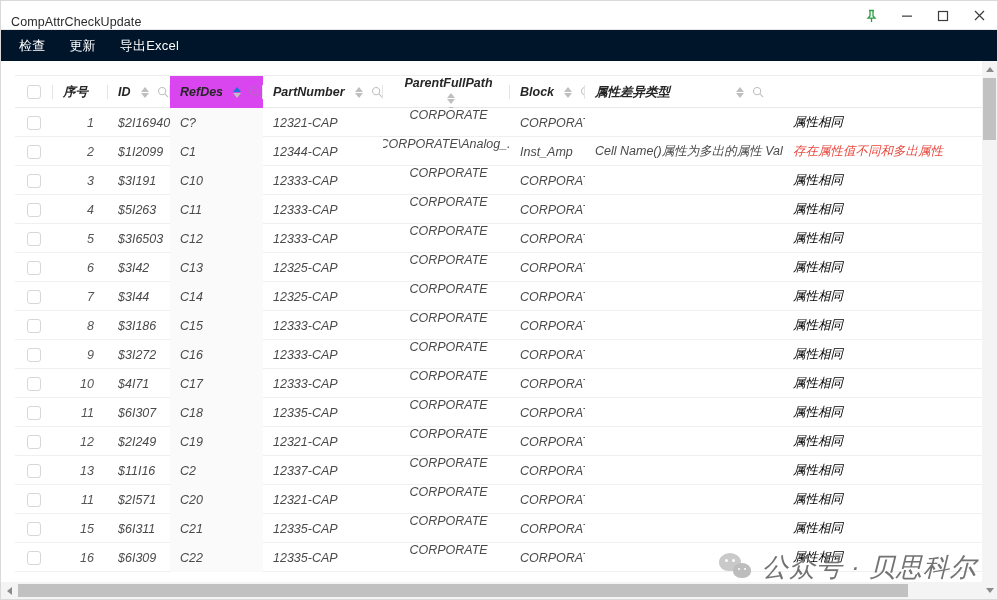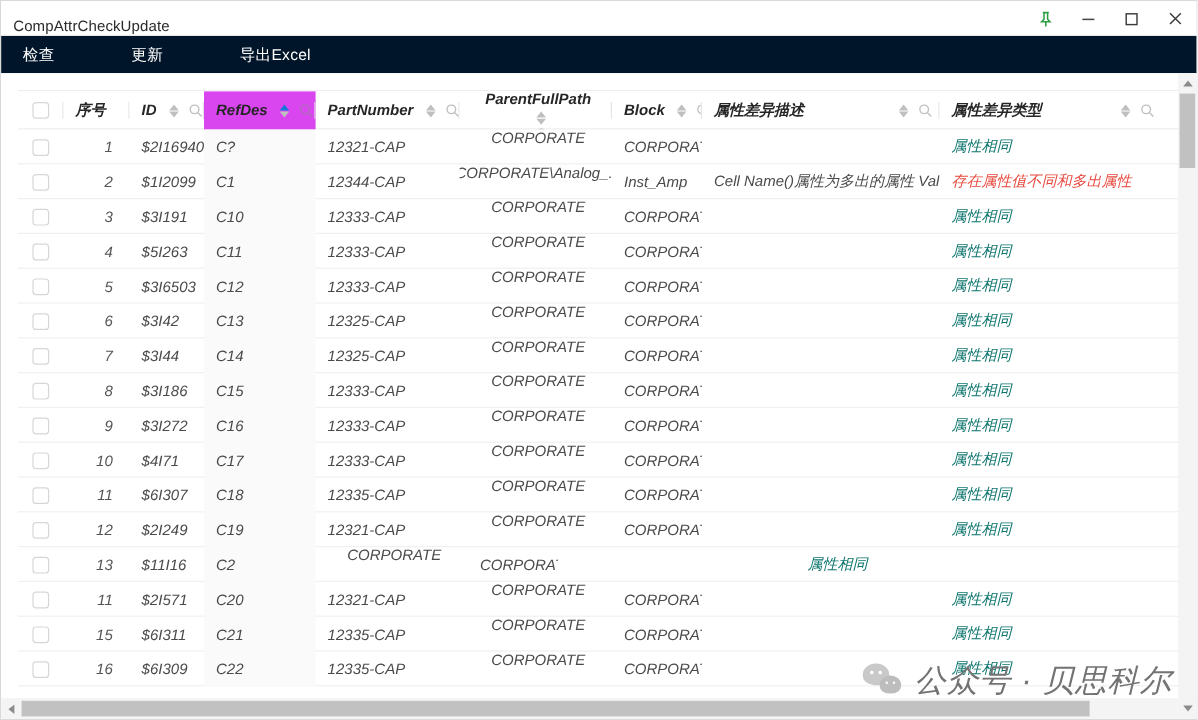--- a/index.html
+++ b/index.html
@@ -42,21 +42,20 @@
   .win-btn.pin { color: #2d9e44; font-size: 13px; }
   .win-btn.close { font-size: 14px; }
   .win-btn svg { display: block; }
 
   
   .menubar {
     height: 31px; min-height: 31px;
     background: #001529;
     display: flex; align-items: center;
     padding-left: 18px;
-    gap: 40px;
   }
   .menu-item {
     color: #ffffff; font-size: 13px;
     margin-right: 24px; white-space: nowrap;
     letter-spacing: .2px;
   }
 
   
   .table-wrap {
     flex: 1; position: relative;
@@ -120,21 +119,21 @@
   }
   .cell {
     display: flex; align-items: center;
     font-size: 12.5px; color: #4a4a4a;
     padding: 0 6px 0 10px;
     white-space: nowrap; overflow: hidden;
     height: 29px;
   }
   .cell.sorted { background: #fafafa; }
   .cell.num { justify-content: flex-end; padding-right: 14px; color: #555; }
-  .cell.green { color: #0f766e; }
+  .cell.green { color: #000000; }
   .cell.red { color: #e8493f; }
 
   
   .c-chk  { width: 38px; justify-content: center; padding: 0; }
   .c-seq  { width: 55px; }
   .c-id   { width: 62px; }
   .c-ref  { width: 93px; }
   .c-pn   { width: 120px; }
   .c-pfp  { width: 127px; flex-direction: column; }
   .c-blk  { width: 75px; }
@@ -330,35 +329,20 @@
               <i class="dn"></i>
             </span>
             <span class="srch">
               <svg viewBox="0 0 14 14" fill="none" stroke="#8c8c8c" stroke-width="1.3">
                 <circle cx="6" cy="6" r="4.2"></circle>
                 <path d="M9.2 9.2 L13 13"></path>
               </svg>
             </span>
             <span class="vsep"></span>
           </div>
-          <div class="hcell c-desc">
-            <span class="hlabel">属性差异描述</span>
-            <span class="spacer"></span>
-            <span class="sorter">
-              <i class="up"></i>
-              <i class="dn"></i>
-            </span>
-            <span class="srch">
-              <svg viewBox="0 0 14 14" fill="none" stroke="#8c8c8c" stroke-width="1.3">
-                <circle cx="6" cy="6" r="4.2"></circle>
-                <path d="M9.2 9.2 L13 13"></path>
-              </svg>
-            </span>
-            <span class="vsep"></span>
-          </div>
           <div class="hcell c-type">
             <span class="hlabel">属性差异类型</span>
             <span class="spacer"></span>
             <span class="sorter">
               <i class="up"></i>
               <i class="dn"></i>
             </span>
             <span class="srch">
               <svg viewBox="0 0 14 14" fill="none" stroke="#8c8c8c" stroke-width="1.3">
                 <circle cx="6" cy="6" r="4.2"></circle>
@@ -524,20 +508,21 @@
             <div class="cell c-desc"></div>
             <div class="cell c-type green">属性相同</div>
           </div>
           <div class="grow">
             <div class="cell c-chk">
               <span class="ckbox"></span>
             </div>
             <div class="cell c-seq num">13</div>
             <div class="cell c-id">$11I16</div>
             <div class="cell c-ref sorted">C2</div>
+            <div class="cell c-pn">12337-CAP</div>
             <div class="cell c-pfp">CORPORATE</div>
             <div class="cell c-blk">CORPORATE</div>
             <div class="cell c-desc"></div>
             <div class="cell c-type green">属性相同</div>
           </div>
           <div class="grow">
             <div class="cell c-chk">
               <span class="ckbox"></span>
             </div>
             <div class="cell c-seq num">11</div>

